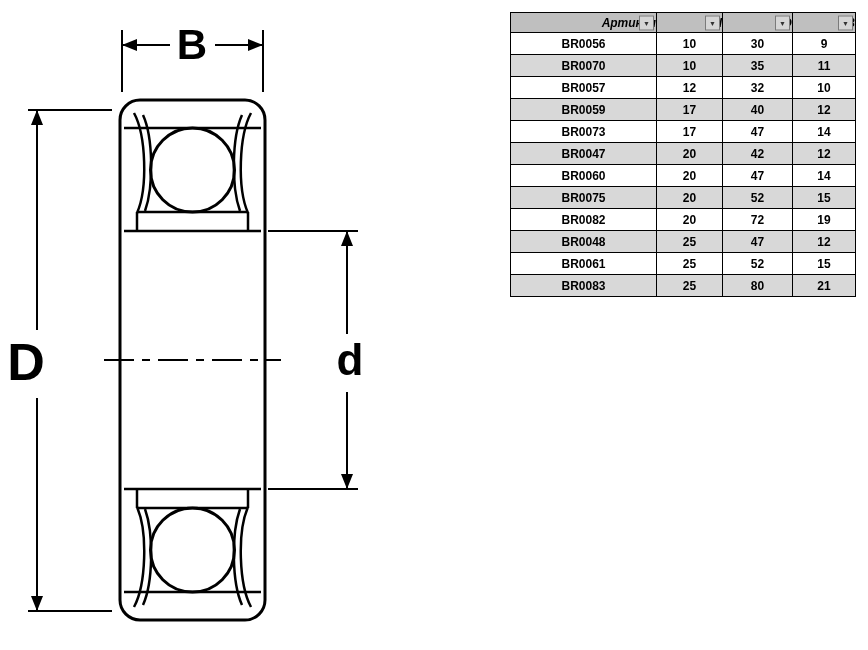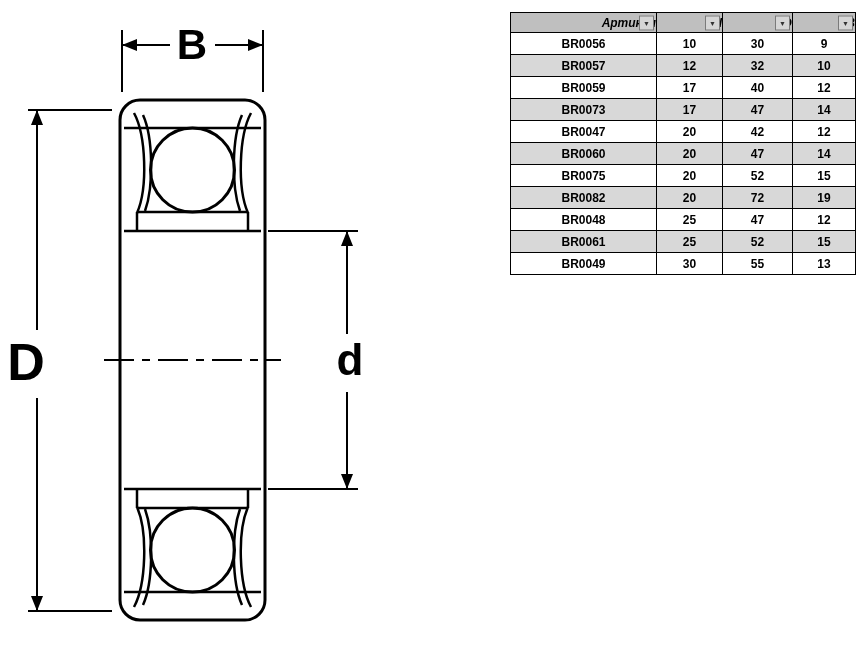--- a/index.html
+++ b/index.html
@@ -139,20 +139,26 @@
         </tr>
       </thead>
       <tbody>
           <tr>
             <td>BR0056</td>
             <td>10</td>
             <td>30</td>
             <td>9</td>
           </tr>
           <tr>
+            <td>BR0070</td>
+            <td>10</td>
+            <td>35</td>
+            <td>11</td>
+          </tr>
+          <tr>
             <td>BR0057</td>
             <td>12</td>
             <td>32</td>
             <td>10</td>
           </tr>
           <tr>
             <td>BR0059</td>
             <td>17</td>
             <td>40</td>
             <td>12</td>
@@ -193,22 +199,22 @@
             <td>47</td>
             <td>12</td>
           </tr>
           <tr>
             <td>BR0061</td>
             <td>25</td>
             <td>52</td>
             <td>15</td>
           </tr>
           <tr>
-            <td>BR0049</td>
-            <td>30</td>
-            <td>55</td>
-            <td>13</td>
+            <td>BR0083</td>
+            <td>25</td>
+            <td>80</td>
+            <td>21</td>
           </tr>
         </tbody>
     </table>
   </div>
 
 </div>
 
 </body></html>

